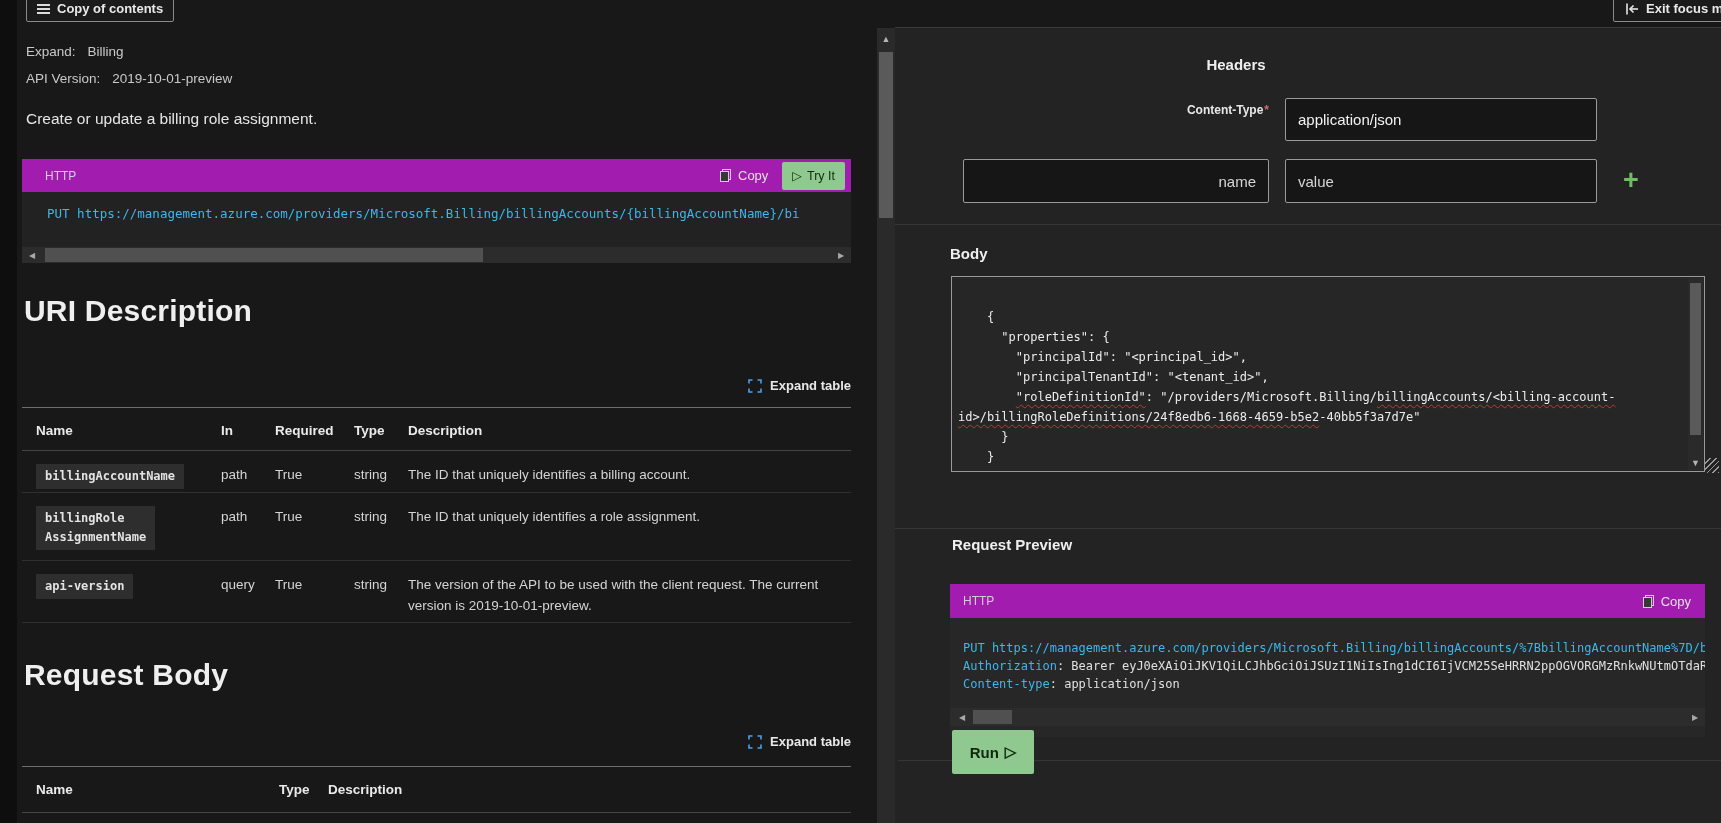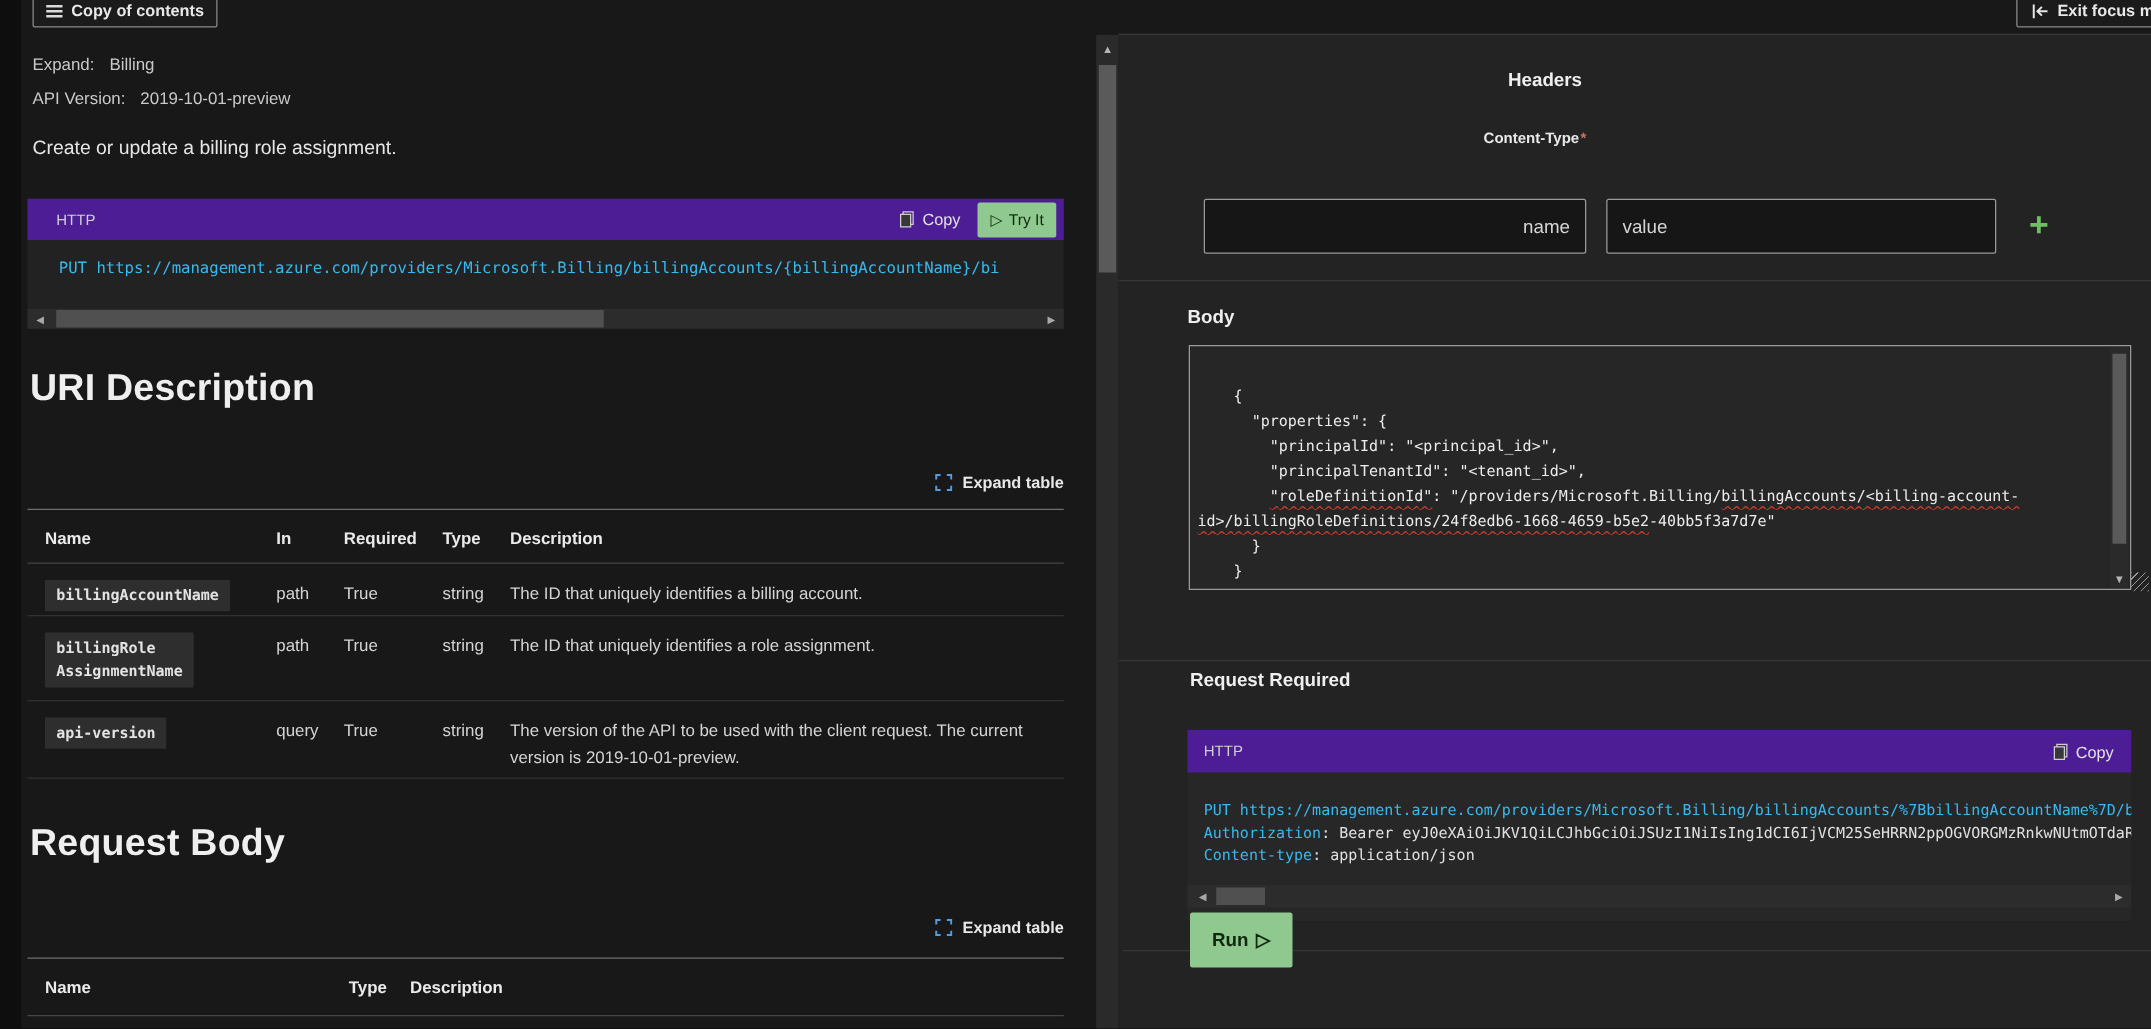--- a/index.html
+++ b/index.html
@@ -23,21 +23,21 @@
   .hamburger i { display:block; height:2px; background:#dcdcdc; }
 
   
   .meta-line { font-size:13.5px; color:#c9c9c9; }
   .meta-line .val { margin-left:12px; }
   .op-desc { font-size:15.5px; color:#e6e6e6; }
 
   
   .code-block { background:#222222; }
   .code-head {
-    display:flex; align-items:center; height:33px; background:#4c1d95;
+    display:flex; align-items:center; height:33px; background:#a21caf;
     padding:0 6px 0 23px; font-size:12px; color:#cfcfcf;
   }
   .code-head .spacer { flex:1; }
   .copy-btn { display:flex; align-items:flex-start; gap:6px; color:#e2e2e2; font-size:13px;
     background:none; border:none; cursor:pointer; padding:4px 8px; }
   .tryit-btn {
     display:flex; align-items:center; gap:5px; height:28px; padding:0 10px; margin-left:6px;
     background:#8fc98f; border:none; border-radius:2px; color:#0f2b0d; font-size:12.5px; cursor:pointer;
   }
   .mono { font-family:"DejaVu Sans Mono","Liberation Mono",monospace; }
@@ -234,20 +234,21 @@
       </g>
     </svg>
     <span>Exit focus mode</span>
   </button>
 
   <div class="abs panel-title" style="left:1150px; top:56px; width:172px; text-align:center;">Headers</div>
 
   <div class="abs field-label" style="left:1000px; top:103px; width:269px;">
     <span>Content-Type</span><span class="req-star">*</span>
   </div>
+  <input class="abs tfield" style="left: 1285px; top: 98px; width: 312px; height: 43px;" value="application/json">
 
   <input class="abs tfield ralign" style="left: 963px; top: 159px; width: 306px; height: 44px;" placeholder="name">
   <input class="abs tfield" style="left: 1285px; top: 159px; width: 312px; height: 44px;" placeholder="value">
   <button class="abs plus-btn" style="left:1613px; top:162px; width:36px; height:36px;">
     <span>+</span>
   </button>
 
   <div class="abs divider" style="left:895px; top:224px; width:826px;"></div>
 
   <div class="abs panel-title" style="left:950px; top:245px;">Body</div>
@@ -265,21 +266,21 @@
       </div>
     <div class="abs vscroll-track" style="right:1px; top:1px; width:15px; height:192px;">
       <span class="vscroll-thumb" style="top:5px; height:152px; width:11px;"></span>
       <span class="scroll-arrow" style="bottom:2px; width:15px;">▼</span>
     </div>
   </div>
   <div class="abs resize-grip" style="left:1704px; top:458px;"></div>
 
   <div class="abs divider" style="left:895px; top:528px; width:826px;"></div>
 
-  <div class="abs panel-title" style="left:952px; top:536px;">Request Required</div>
+  <div class="abs panel-title" style="left:952px; top:536px;">Request Preview</div>
 
   <div class="abs code-block" style="left:950px; top:584px; width:755px; height:153px; background:#272727;">
     <div class="code-head" style="height:34px; padding-left:13px;">
       <span>HTTP</span>
       <span class="spacer"></span>
       <button class="copy-btn">
         <svg width="13" height="15" viewBox="0 0 13 15">
           <rect x="3.5" y="1.5" width="8" height="10" fill="none" stroke="#cfcfcf" stroke-width="1"></rect>
           <rect x="1.5" y="3.5" width="8" height="10" fill="#383838" stroke="#cfcfcf" stroke-width="1"></rect>
         </svg>

